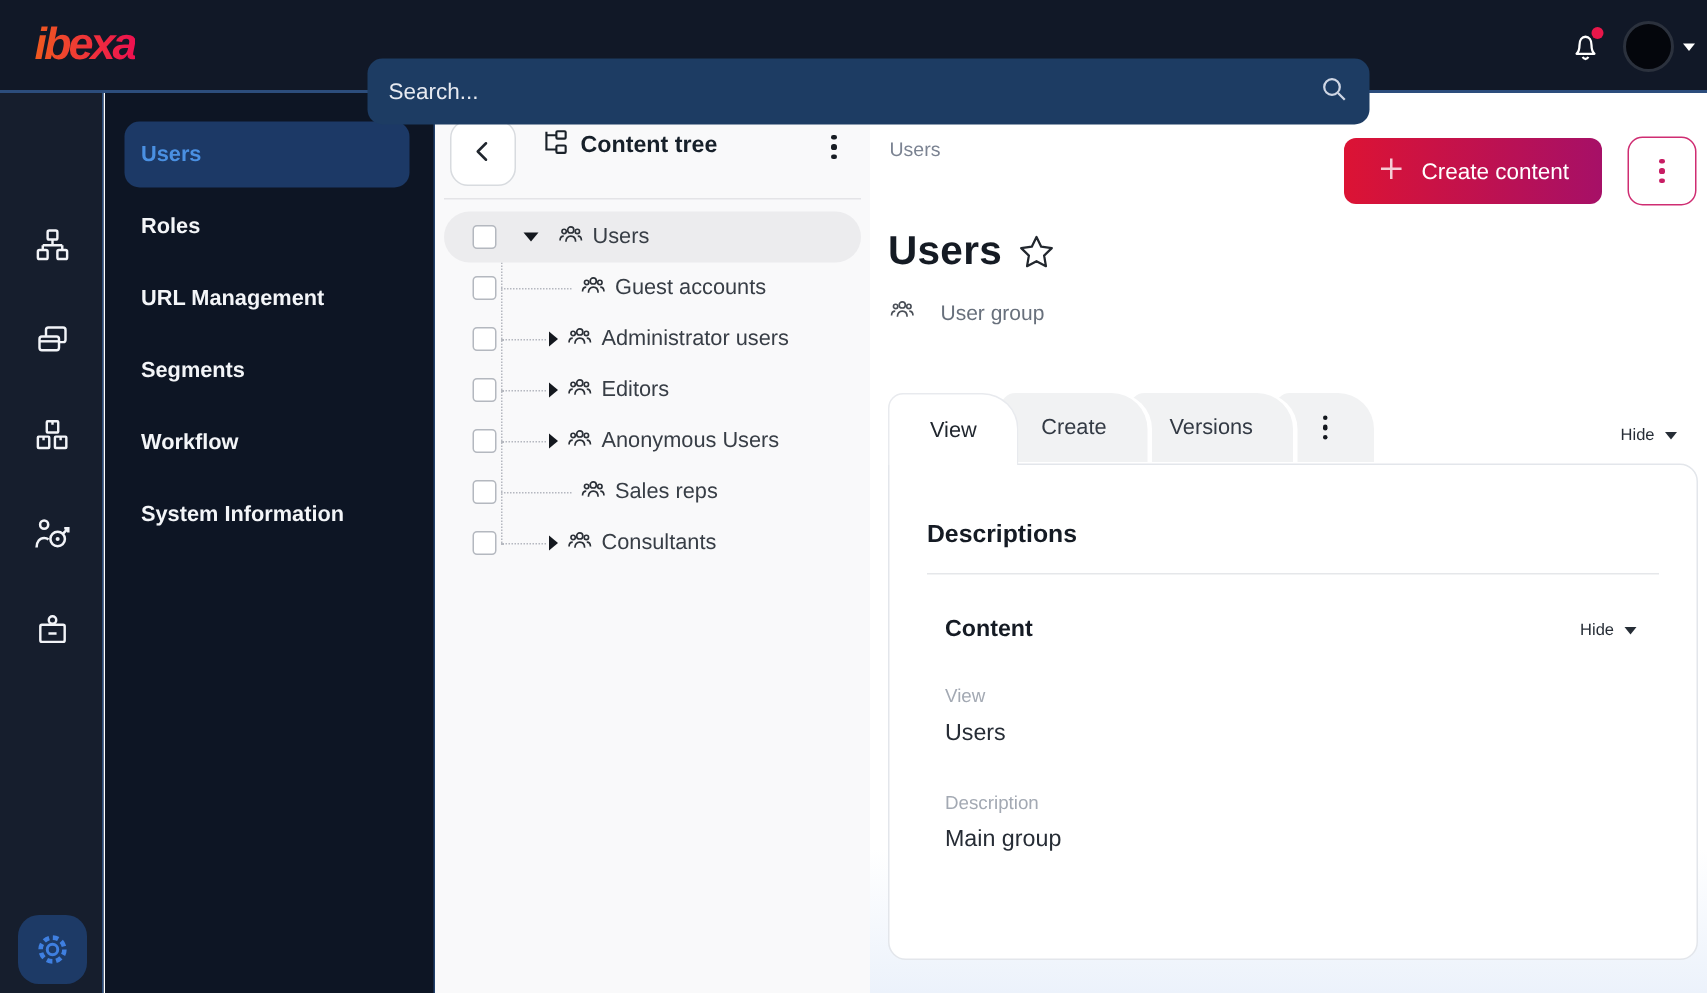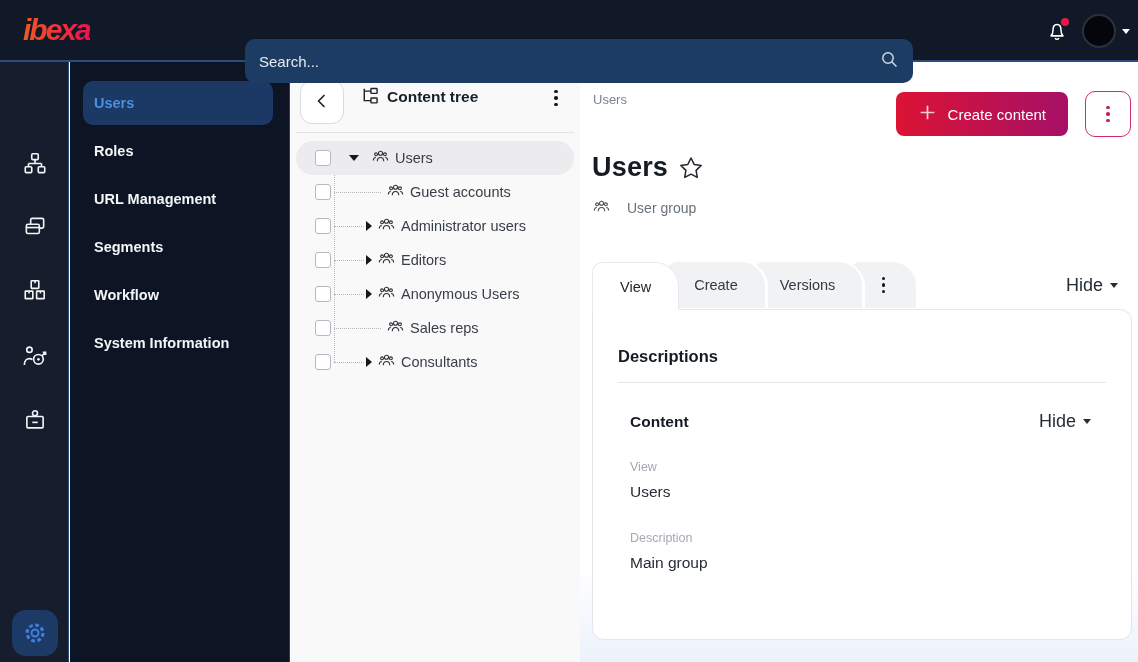--- a/index.html
+++ b/index.html
@@ -92,21 +92,21 @@
 
   .tabsrow{position:absolute;left:12px;right:20px;top:200px;height:48px;display:flex;align-items:flex-end;z-index:2;}
   .tab{height:46px;margin-bottom:2px;line-height:46px;padding:0 27px;background:#f1f2f3;
     border-radius:10px 24px 0 0;font-size:14.5px;color:#333a44;cursor:pointer;
     margin-right:-12px;box-shadow:3px 0 0 #ffffff;position:relative;}
   .tab.active{height:48px;margin-bottom:0;line-height:48px;background:#fff;color:#20262e;
     border:1px solid #e8eaee;border-bottom:none;z-index:6;box-shadow:none;}
   .tab.t1{z-index:5;} .tab.t2{z-index:4;} .tab.t3{z-index:3;}
   .tab.kebab-tab{width:66px;padding:0;display:flex;align-items:center;justify-content:center;color:#14181e;}
   .hide-ctl{margin-left:auto;padding-bottom:14px;display:flex;align-items:center;gap:7px;
-    font-size:18px;color:#262d36;cursor:pointer;}
+    font-size:11px;color:#262d36;cursor:pointer;}
   .hide-ctl .caret{color:#262d36;}
 
   .card{position:absolute;left:12px;right:6px;top:247px;height:331px;background:#fff;
     border:1px solid #e3e6eb;border-radius:0 12px 12px 12px;z-index:1;}
   .card h2{margin:37px 25px 16px 25px;font-size:16.5px;font-weight:700;color:#151b24;}
   .card-divider{margin:16px 25px 0 25px;border-top:1px solid #e5e7ea;}
   .section-head{margin:28px 40px 0 37px;display:flex;align-items:center;}
   .section-head h3{font-size:15.5px;font-weight:700;color:#151b24;}
   .section-head .hide-ctl{padding-bottom:0;}
   .field{margin-left:37px;}

